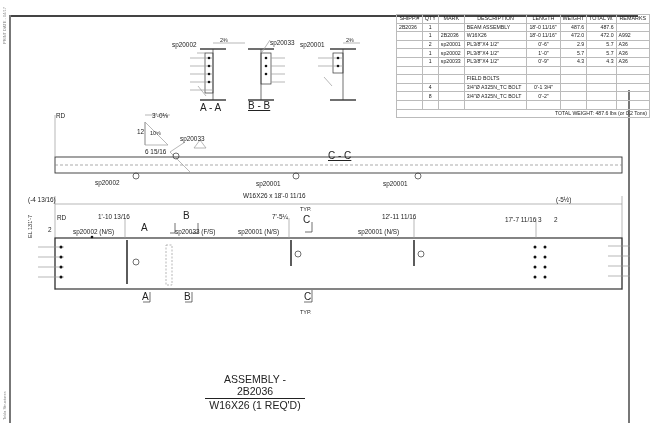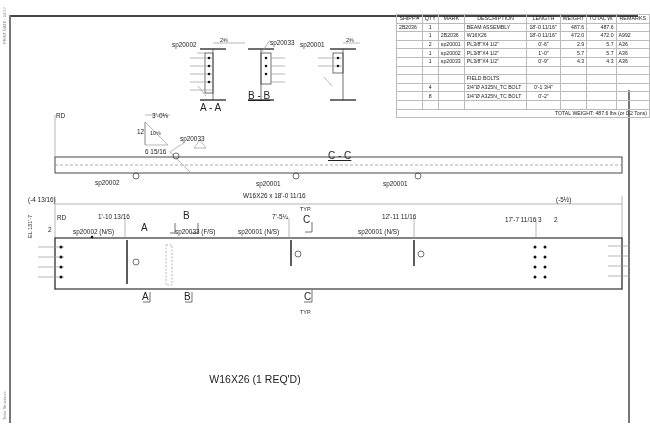--- a/index.html
+++ b/index.html
@@ -256,21 +256,21 @@
       <circle cx="535" cy="277" r="1.5"></circle>
         <circle cx="545" cy="277" r="1.5"></circle>
       <circle cx="92" cy="237" r="1.3"></circle>
     </g>
   </svg>
 
   <div class="lbl" style="left:172px;top:41px;">sp20002</div>
   <div class="lbl sm" style="left:220px;top:37px;">2⅜</div>
   <div class="lbl big" style="left:200px;top:102px;">A - A</div>
   <div class="lbl" style="left:270px;top:39px;">sp20033</div>
-  <div class="lbl big" style="left:248px;top:90px;text-decoration:underline;">B - B</div>
+  <div class="lbl big" style="left:248px;top:100px;text-decoration:underline;">B - B</div>
   <div class="lbl" style="left:300px;top:41px;">sp20001</div>
   <div class="lbl sm" style="left:346px;top:37px;">2⅜</div>
   <div class="lbl big" style="left:328px;top:102px;text-decoration:underline;margin-top:48px;">C - C</div>
 
   <div class="lbl" style="left:56px;top:112px;">RD</div>
   <div class="lbl" style="left:152px;top:112px;">3'-0⅛</div>
   <div class="lbl" style="left:137px;top:128px;">12</div>
   <div class="lbl sm" style="left:150px;top:130px;">10⅝</div>
   <div class="lbl" style="left:145px;top:148px;">6 15/16</div>
   <div class="lbl" style="left:180px;top:135px;">sp20033</div>
@@ -298,15 +298,16 @@
   <div class="lbl big" style="left:141px;top:222px;">A</div>
   <div class="lbl big" style="left:183px;top:210px;">B</div>
   <div class="lbl big" style="left:303px;top:214px;">C</div>
   <div class="lbl sm" style="left:300px;top:206px;">TYP.</div>
   <div class="lbl big" style="left:142px;top:291px;">A</div>
   <div class="lbl big" style="left:184px;top:291px;">B</div>
   <div class="lbl big" style="left:304px;top:291px;">C</div>
   <div class="lbl sm" style="left:300px;top:309px;">TYP.</div>
 
   <div class="title">
+    <span class="l1">ASSEMBLY - 2B2036</span>
     <span>W16X26 (1 REQ'D)</span>
   </div>
 </div>
 
 </body></html>

